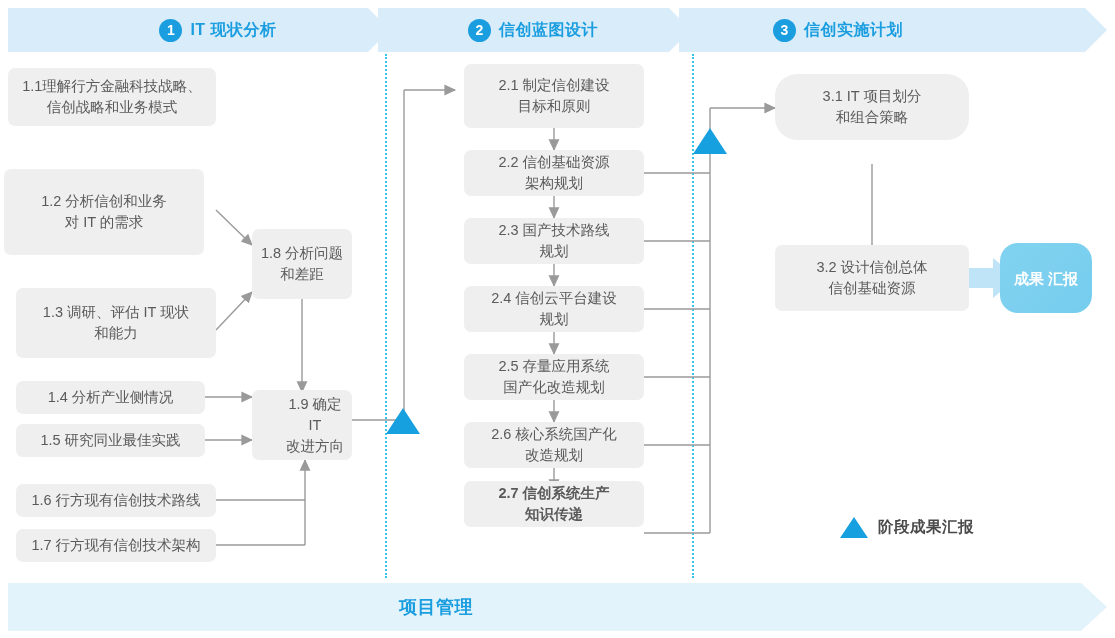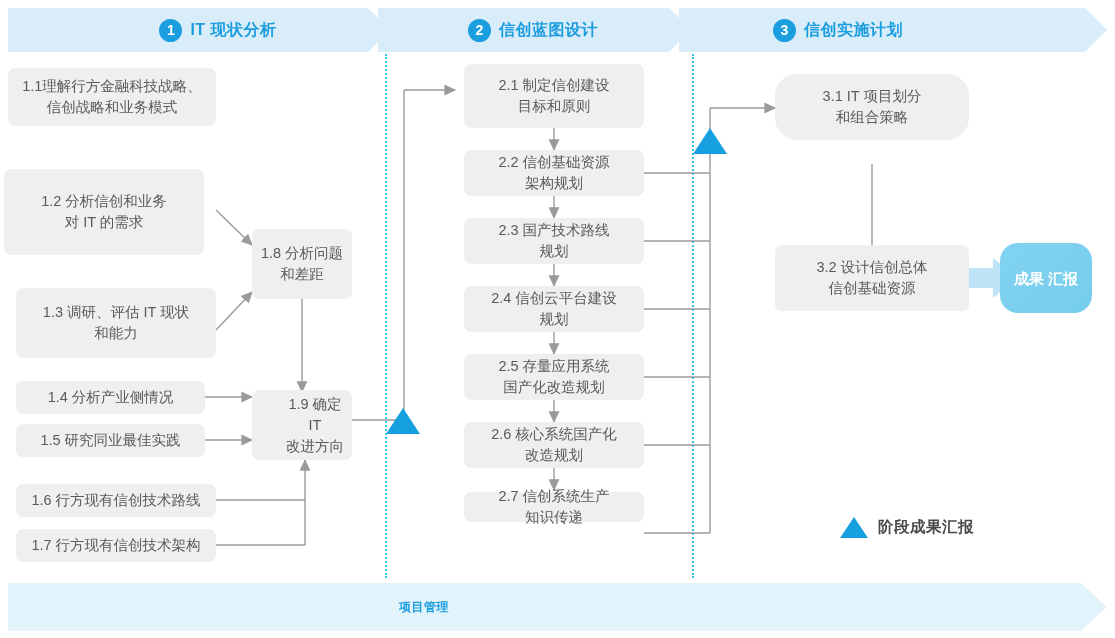--- a/index.html
+++ b/index.html
@@ -40,21 +40,21 @@
   
   .legend{position:absolute;display:flex;align-items:center;gap:10px;}
   .legend .ltri{width:0;height:0;border-left:14px solid transparent;
        border-right:14px solid transparent;border-bottom:21px solid #17a0e0;}
   .legend .ltxt{color:#4a4a4a;font-size:15.5px;font-weight:bold;letter-spacing:.5px;}
 
   
   .footer{position:absolute;left:8px;top:583px;width:1099px;height:48px;}
   .footer svg{position:absolute;left:0;top:0;}
   .fitem{position:absolute;top:0;height:48px;display:flex;align-items:center;
-         color:#1b9ee0;font-size:12px;font-weight:bold;letter-spacing:.5px;white-space:nowrap;}
+         color:#1b9ee0;font-size:18px;font-weight:bold;letter-spacing:.5px;white-space:nowrap;}
 </style>
 </head>
 <body>
 
 <div id="stage">
 
   <div class="banner">
     <svg width="1099" height="44" viewBox="0 0 1099 44">
       <path d="M0,0 L360,0 L382,22 L360,44 L0,44 Z" fill="#d9ecf9"></path>
       <path d="M370,0 L661,0 L683,22 L661,44 L370,44 Z" fill="#d9ecf9"></path>
@@ -204,21 +204,21 @@
       <span>2.5 存量应用系统</span>
       <span>国产化改造规划</span>
     </div>
   </div>
   <div class="box" style="left:464px;top:422px;width:180px;height:46px;">
     <div>
       <span>2.6 核心系统国产化</span>
       <span>改造规划</span>
     </div>
   </div>
-  <div class="box" style="left:464px;top:492px;width:180px;height:30px;">
+  <div class="box" style="left:464px;top:481px;width:180px;height:46px;font-weight:bold;">
     <div>
       <span>2.7 信创系统生产</span>
       <span>知识传递</span>
     </div>
   </div>
 
   <div class="box" style="left:775px;top:74px;width:194px;height:66px;border-radius:22px;">
     <div>
       <span>3.1 IT 项目划分</span>
       <span>和组合策略</span>

